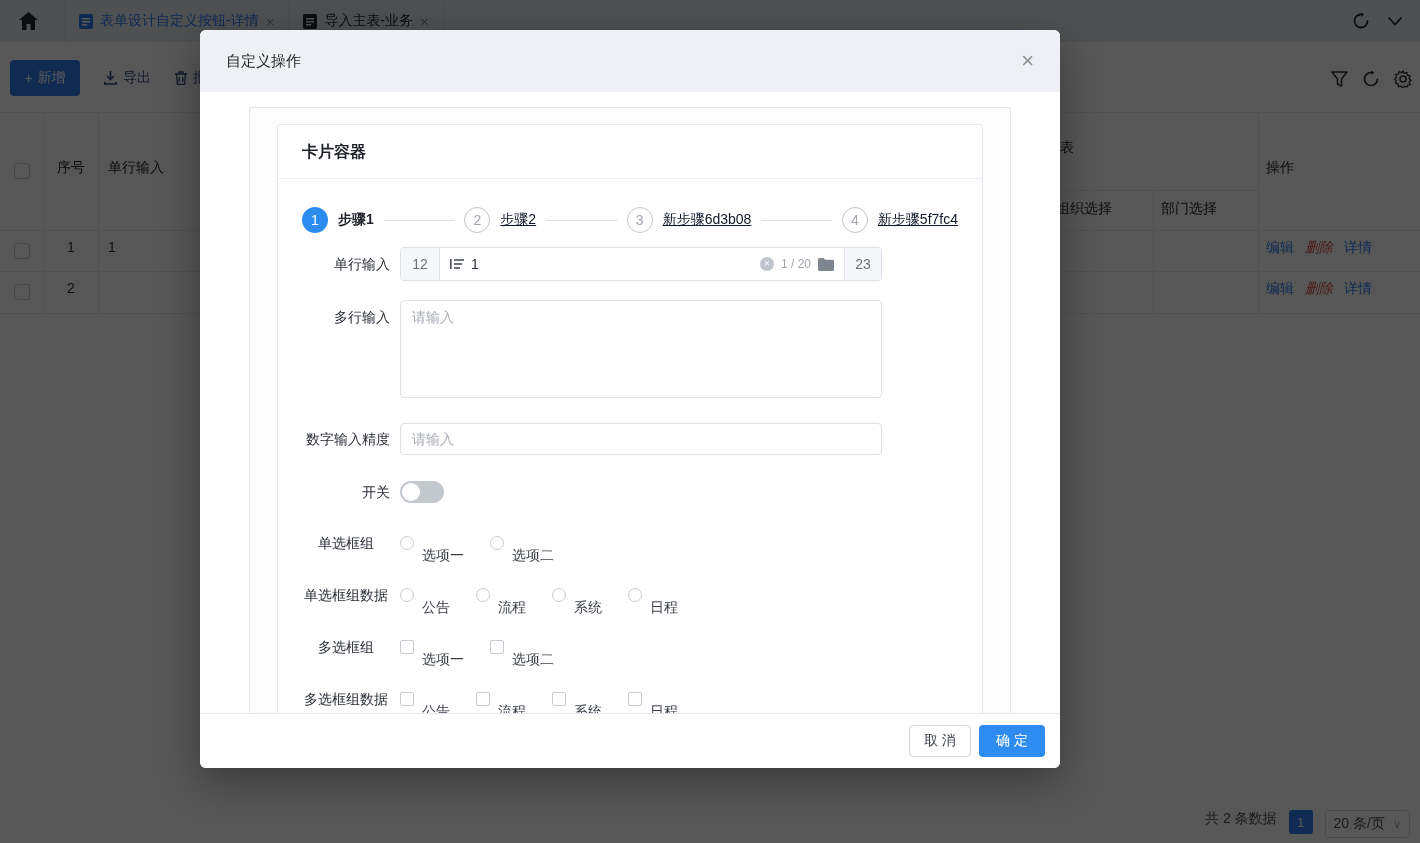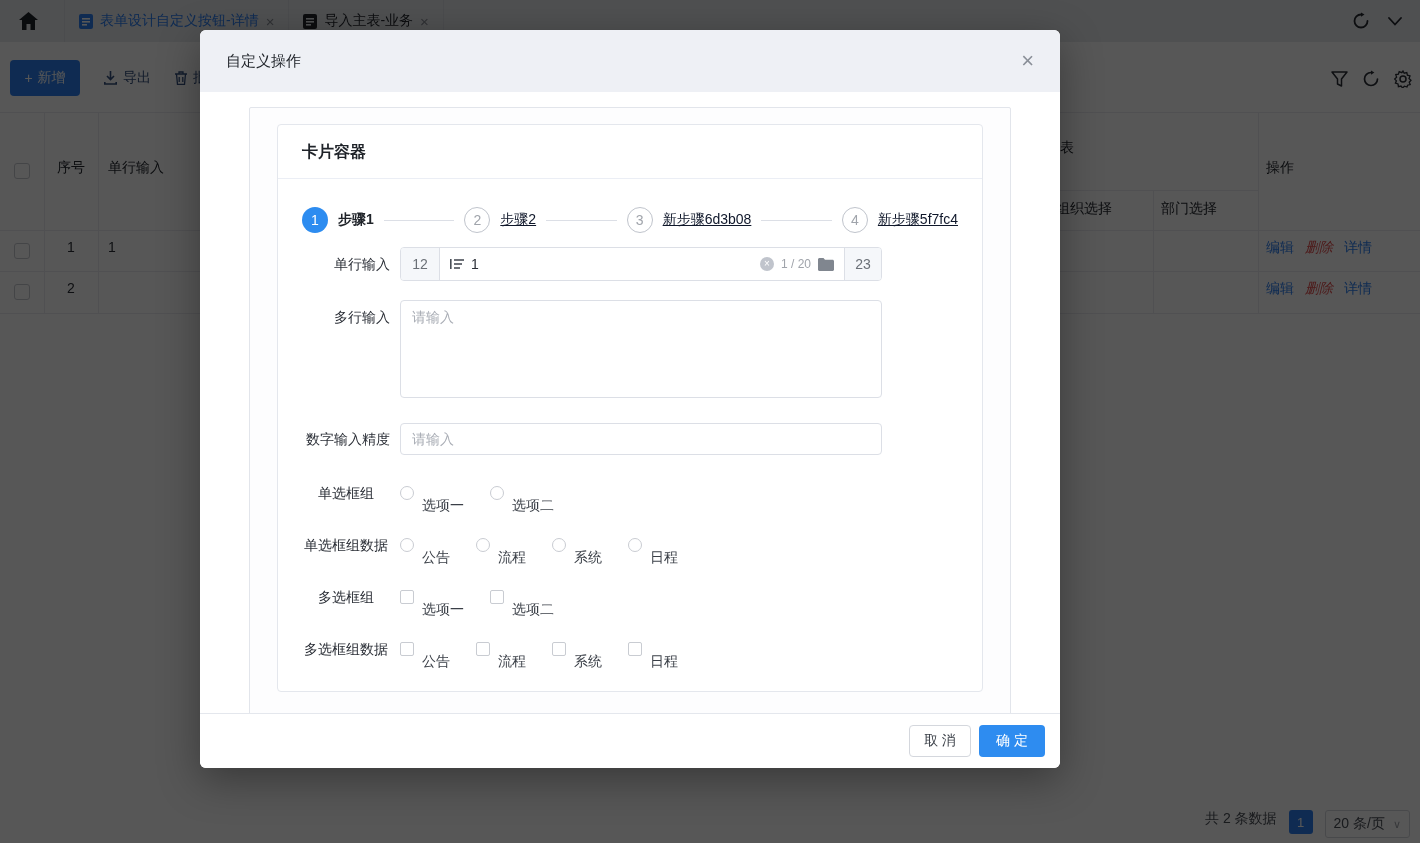--- a/index.html
+++ b/index.html
@@ -301,20 +301,28 @@
               </div>
             </div>
 
             <div class="form-row mb26">
               <div class="form-label lh32">数字输入精度</div>
               <div class="form-control">
                 <input class="inp" placeholder="请输入" style="">
               </div>
             </div>
 
+            <div class="form-row mb28">
+              <div class="form-label lh22">开关</div>
+              <div class="form-control auto">
+                <div class="switch">
+                    <span class="knob"></span>
+                  </div>
+              </div>
+            </div>
 
             <div class="form-row mb28">
               <div class="form-label lh24">单选框组</div>
               <div class="form-control auto opt-group">
                 <span class="opt">
                     <span class="radio"></span>
                     <span class="opt-label">选项一</span>
                   </span>
                 <span class="opt">
                     <span class="radio"></span>

